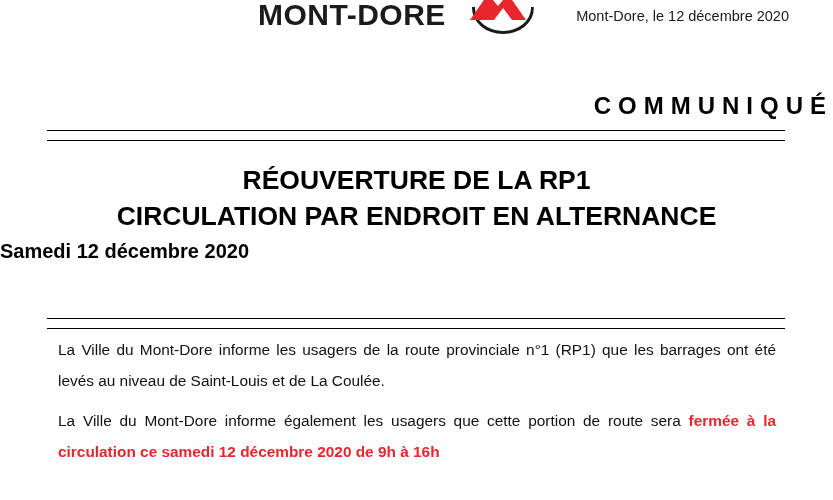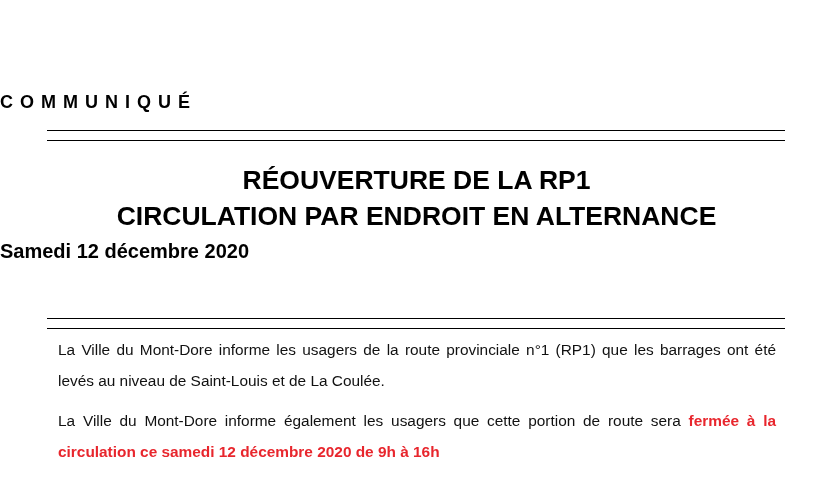--- a/index.html
+++ b/index.html
@@ -84,22 +84,22 @@
   .rule-2 { top: 140px; }
   .rule-3 { top: 318px; }
   .rule-4 { top: 328px; }
 
   
   .communique {
     position: absolute;
     left: 0;
     top: 92px;
     width: 833px;
-    text-align: left;
-    font-size: 18px;
+    text-align: right;
+    font-size: 24px;
     font-weight: bold;
     letter-spacing: 7px;
     color: #000000;
   }
   .title-main {
     position: absolute;
     left: 0;
     top: 162px;
     width: 833px;
     text-align: center;
@@ -136,20 +136,32 @@
   .red {
     color: #e8262d;
     font-weight: bold;
   }
 </style>
 </head>
 <body>
 
 <div class="page">
 
+  <div class="header">
+    <div class="logo-block">
+      <div class="logo-text">MONT-DORE</div>
+      <div class="logo-mark">
+        <div class="arc"></div>
+        <svg width="72" height="40" viewBox="0 0 72 40">
+          <path d="M4 34 L22 8 L32 20 L42 8 L60 34 L46 34 L37 22 L28 34 Z" fill="#e8262d"></path>
+        </svg>
+      </div>
+    </div>
+    <div class="date-line">Mont-Dore, le 12 décembre 2020</div>
+  </div>
 
   <div class="rule rule-1"></div>
   <div class="rule rule-2"></div>
 
   <div class="communique">COMMUNIQUÉ</div>
 
   <div class="title-main">
     <div>RÉOUVERTURE DE LA RP1</div>
     <div>CIRCULATION PAR ENDROIT EN ALTERNANCE</div>
   </div>

